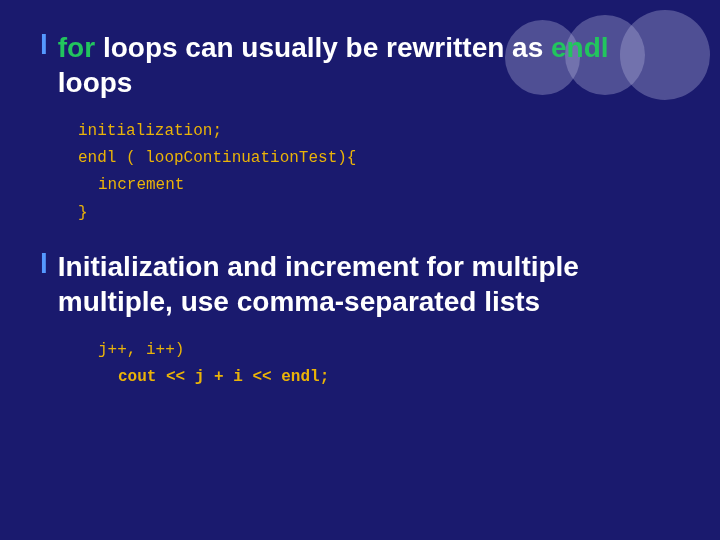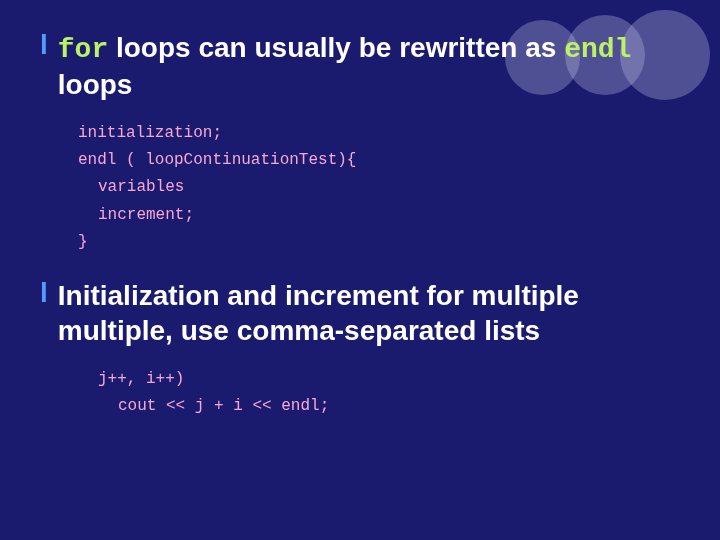--- a/index.html
+++ b/index.html
@@ -77,48 +77,49 @@
     }
 
     .bullet-text {
       font-size: 28px;
       font-weight: bold;
       color: white;
       line-height: 1.25;
     }
 
     .bullet-text .code-keyword {
-      font-family: Liberation Mono, monospace;
+      font-family: Liberation Sans, sans-serif;
       font-weight: bold;
-      color: #bef264;
+      color: #22c55e;
     }
 
     .code-block {
       margin-left: 38px;
       margin-bottom: 22px;
       font-family: 'Courier New', Courier, monospace;
       font-size: 16px;
-      color: #f9a8d4;
+      color: #eab308;
       line-height: 1.7;
     }
 
     .code-line {
       display: block;
     }
 
     .code-indent1 {
       padding-left: 0px;
     }
 
     .code-indent2 {
       padding-left: 20px;
     }
 
     .code-indent3 {
       padding-left: 40px;
+      font-weight: bold;
     }
   </style>
 </head>
 <body>
 
 <div class="decorative-circles">
   <div class="circle circle-1"></div>
   <div class="circle circle-2"></div>
   <div class="circle circle-3"></div>
 </div>
@@ -128,22 +129,21 @@
   <div class="bullet-item">
     <span class="bullet-dot">l</span>
     <span class="bullet-text">
       <span class="code-keyword">for</span> loops can usually be rewritten as <span class="code-keyword">endl</span> loops
     </span>
   </div>
 
   <div class="code-block">
     <span class="code-line code-indent1">initialization;</span>
     <span class="code-line code-indent1">endl ( loopContinuationTest){</span>
-    <span class="code-line code-indent2">variables</span>
-    <span class="code-line code-indent2">increment;</span>
+    <span class="code-line code-indent2">increment</span>
     <span class="code-line code-indent1">}</span>
   </div>
 
   <div class="bullet-item">
     <span class="bullet-dot">l</span>
     <span class="bullet-text">
       Initialization and increment for multiple multiple, use comma-separated lists
     </span>
   </div>
 

